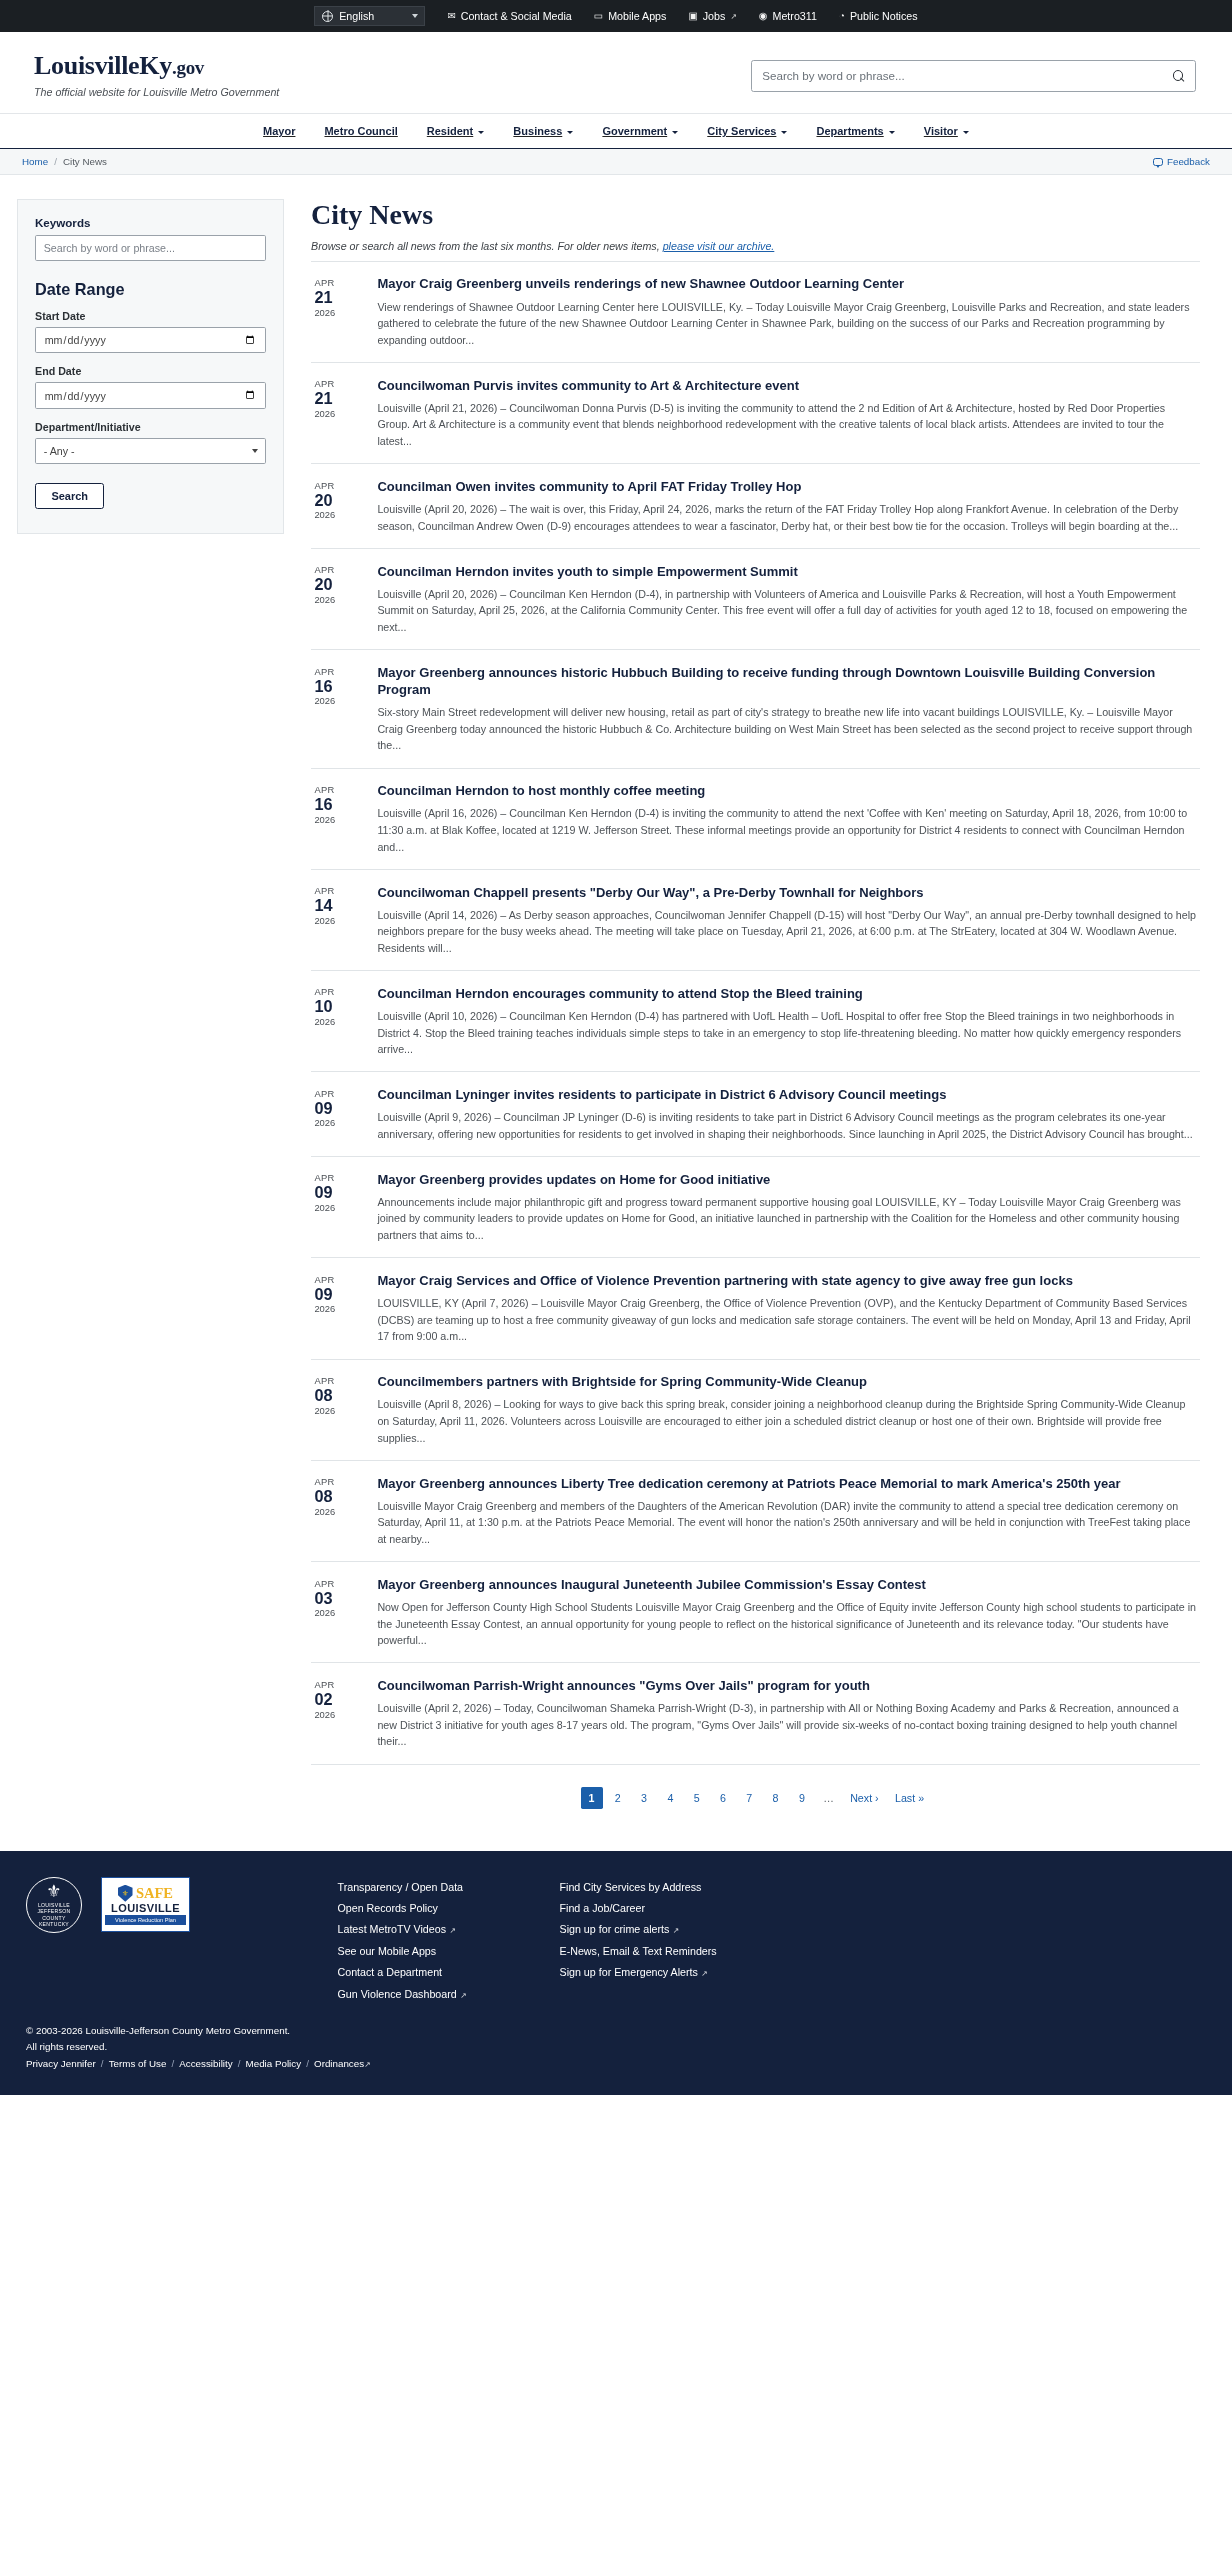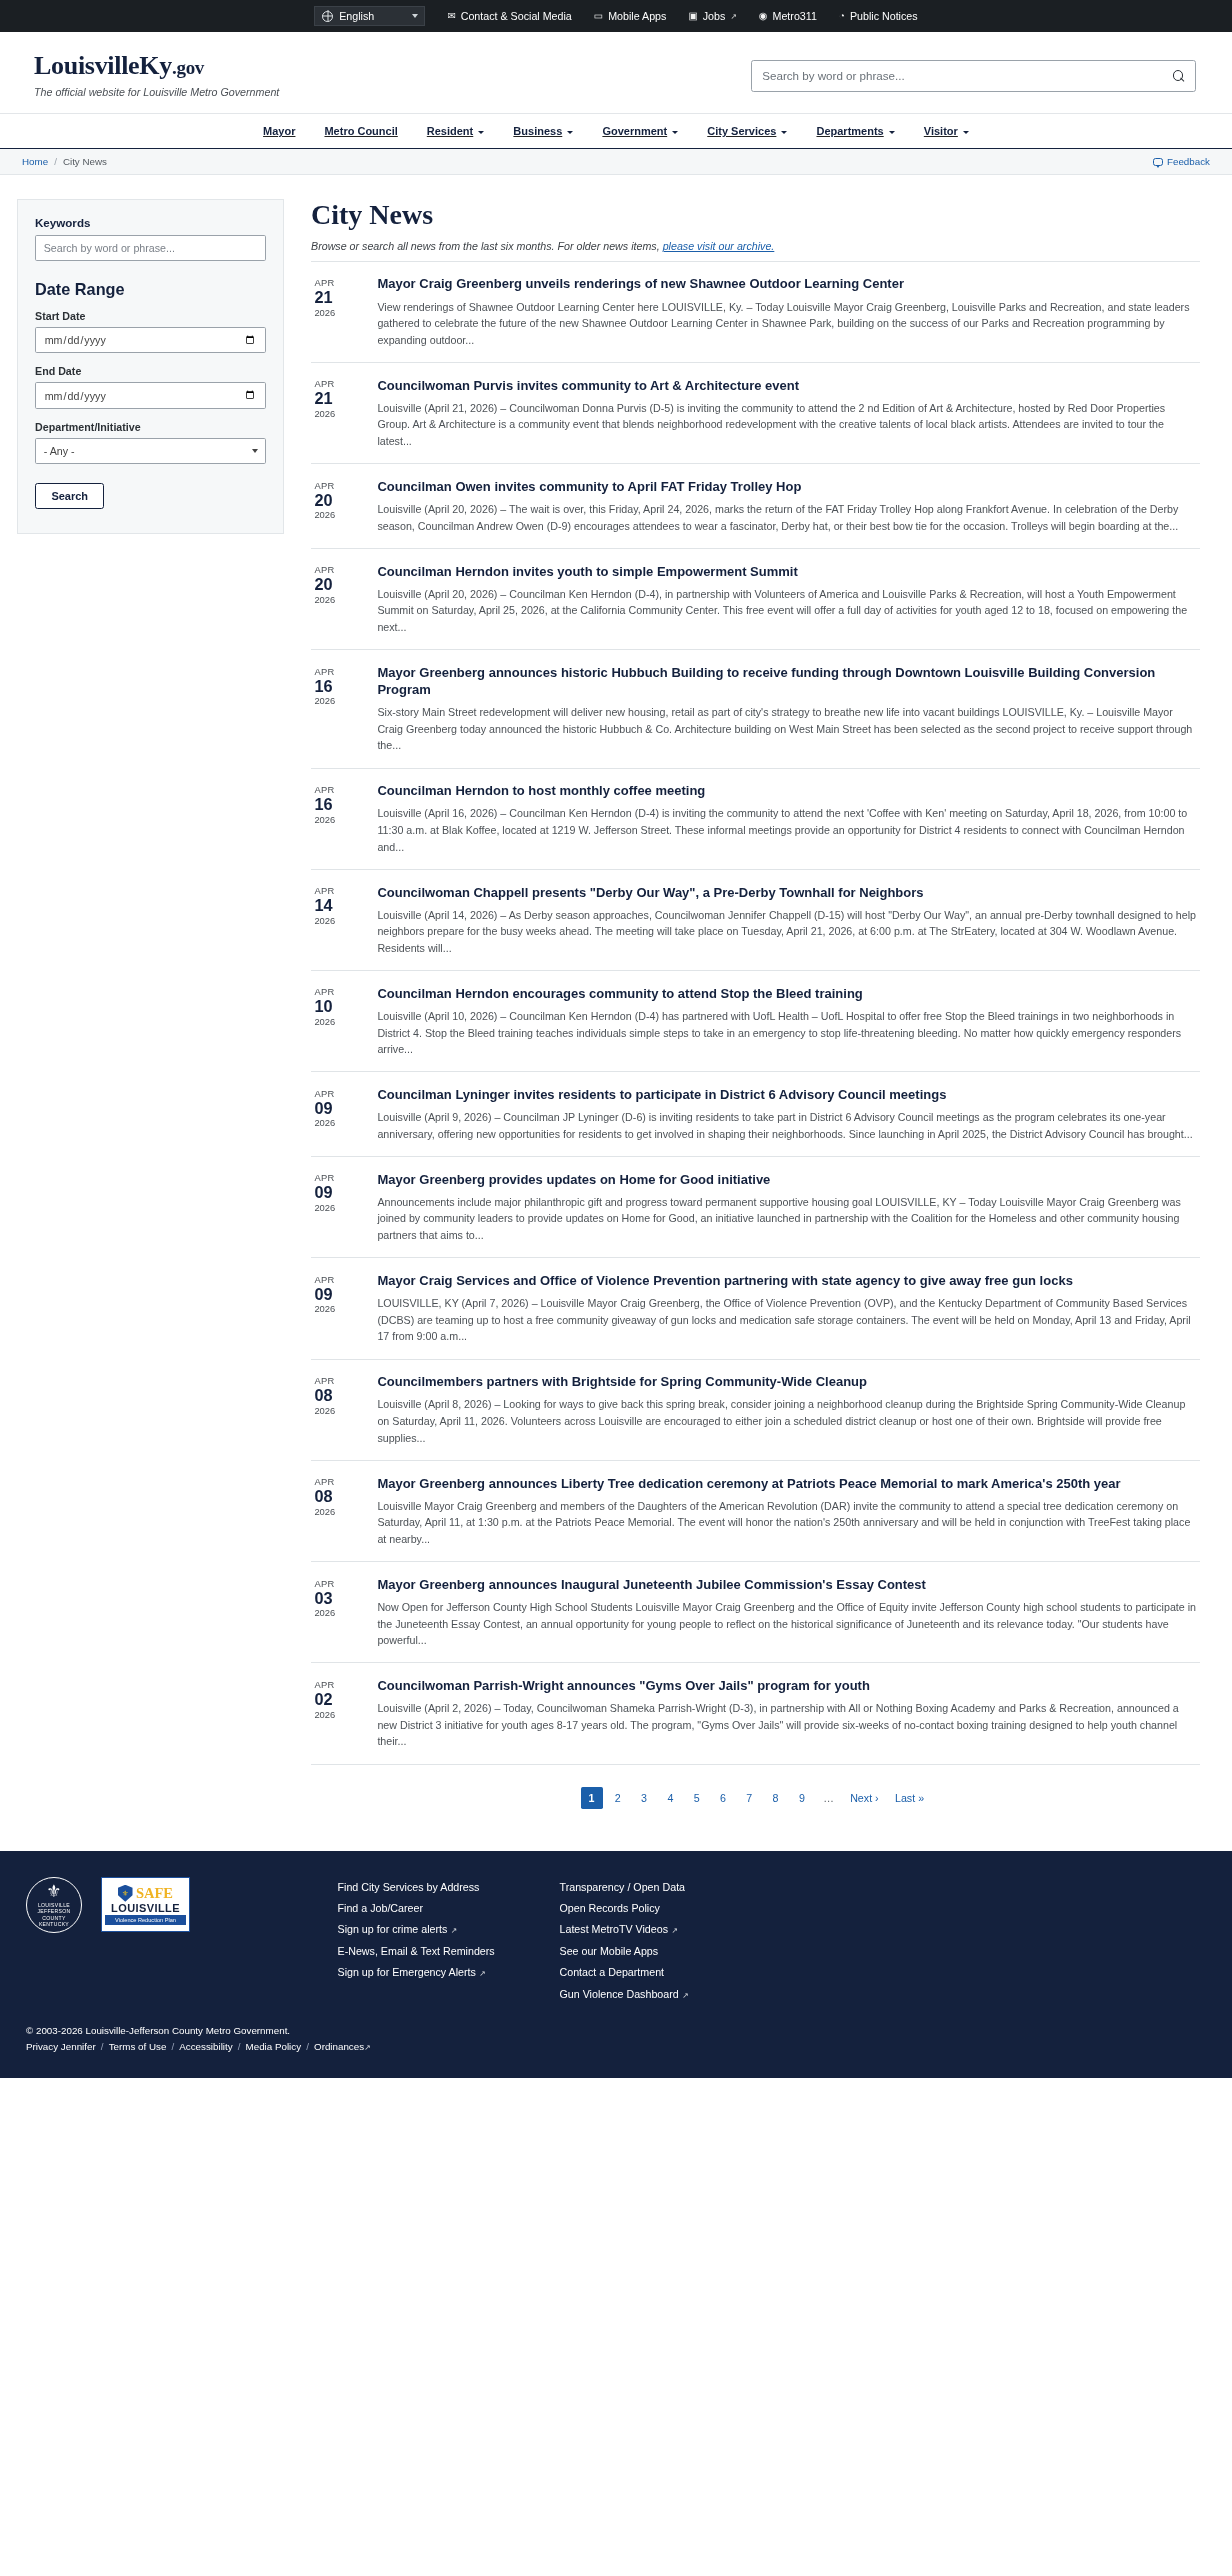--- a/index.html
+++ b/index.html
@@ -638,39 +638,40 @@
             <span class="safe-shield">⚜</span>
             <span class="sb-safe">SAFE</span>
           </div>
           <div class="sb-lou">LOUISVILLE</div>
           <div class="sb-tag">Violence Reduction Plan</div>
         </div>
       </div>
 
       <div class="footer-cols">
         <div class="fcol">
-          <a href="#">Find City Services by Address</a>
-          <a href="#">Find a Job/Career</a>
-          <a href="#"><span>Sign up for crime alerts</span><span class="ext">↗</span></a>
-          <a href="#">E-News, Email &amp; Text Reminders</a>
-          <a href="#"><span>Sign up for Emergency Alerts</span><span class="ext">↗</span></a>
-        </div>
-        <div class="fcol">
           <a href="#">Transparency / Open Data</a>
           <a href="#">Open Records Policy</a>
           <a href="#"><span>Latest MetroTV Videos</span><span class="ext">↗</span></a>
           <a href="#">See our Mobile Apps</a>
           <a href="#">Contact a Department</a>
           <a href="#"><span>Gun Violence Dashboard</span><span class="ext">↗</span></a>
         </div>
+        <div class="fcol">
+          <a href="#">Find City Services by Address</a>
+          <a href="#">Find a Job/Career</a>
+          <a href="#"><span>Sign up for crime alerts</span><span class="ext">↗</span></a>
+          <a href="#">E-News, Email &amp; Text Reminders</a>
+          <a href="#"><span>Sign up for Emergency Alerts</span><span class="ext">↗</span></a>
+        </div>
       </div>
     </div>
 
     <div class="footer-legal">
       <div>© 2003-2026 Louisville-Jefferson County Metro Government.</div>
+      <div>All rights reserved.</div>
       <div class="legal-links">
         <a href="#">Privacy Jennifer</a>
         <span class="sep">/</span>
         <a href="#">Terms of Use</a>
         <span class="sep">/</span>
         <a href="#">Accessibility</a>
         <span class="sep">/</span>
         <a href="#">Media Policy</a>
         <span class="sep">/</span>
         <a href="#"><span>Ordinances</span><span class="ext">↗</span></a>

